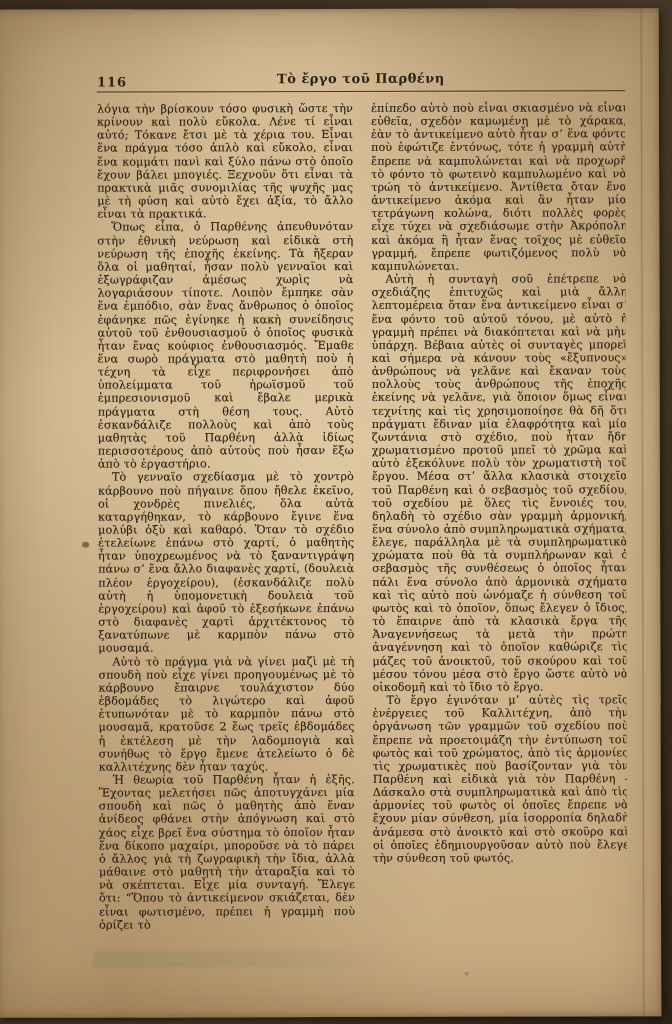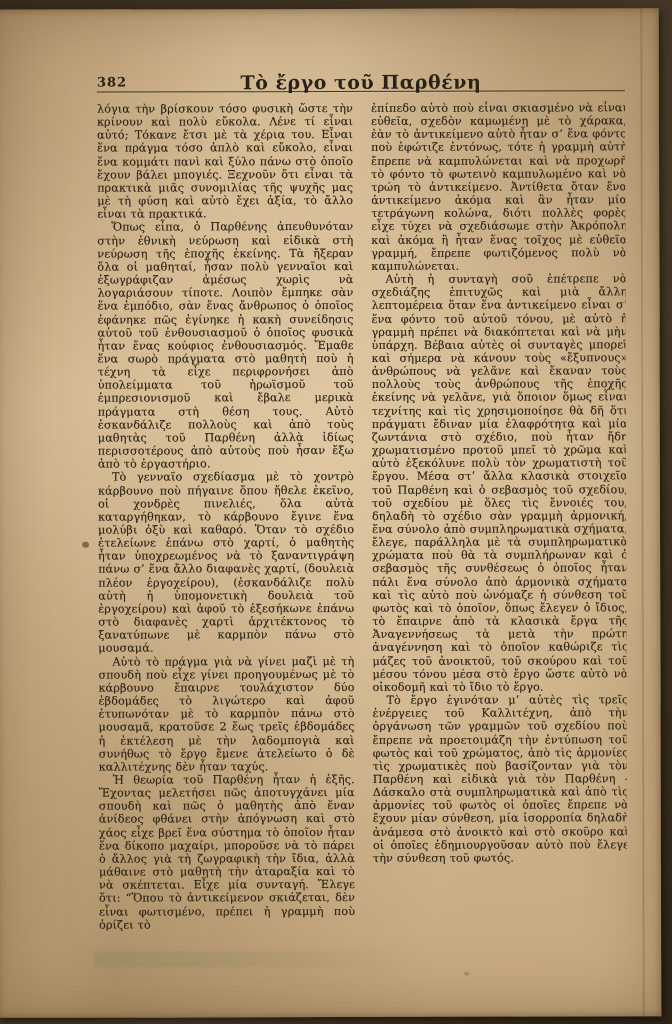--- a/index.html
+++ b/index.html
@@ -62,21 +62,21 @@
   .page-number {
     font-size: 13px;
     font-weight: bold;
     letter-spacing: 1px;
   }
   .page-title {
     position: absolute;
     left: 50%;
     top: 0;
     transform: translateX(-50%);
-    font-size: 19px;
+    font-size: 13px;
     font-weight: bold;
     white-space: nowrap;
     letter-spacing: 0.5px;
   }
   .header-rule {
     margin: 2px 34px 0 102px;
     height: 1px;
     background: rgba(40,30,16,0.85);
     box-shadow: 0 1px 0 rgba(255,240,210,0.15);
   }
@@ -121,21 +121,21 @@
 </head>
 <body>
 
 <div class="scan-bg">
   <div class="paper">
 
     <div class="crease"></div>
     <div class="speck"></div>
 
     <header class="page-header">
-      <span class="page-number">382</span>
+      <span class="page-number">116</span>
       <span class="page-title">Τὸ ἔργο τοῦ Παρθένη</span>
     </header>
     <div class="header-rule"></div>
 
     <main class="columns">
       <div class="col">
         <p class="cont">λόγια τὴν βρίσκουν τόσο φυσικὴ ὥστε τὴν κρίνουν καὶ πολὺ εὔκολα. Λένε τί εἶναι αὐτό; Τόκανε ἔτσι μὲ τὰ χέρια του. Εἶναι ἕνα πράγμα τόσο ἁπλὸ καὶ εὔκολο, εἶναι ἕνα κομμάτι πανὶ καὶ ξύλο πάνω στὸ ὁποῖο ἔχουν βάλει μπογιές. Ξεχνοῦν ὅτι εἶναι τὰ πρακτικὰ μιᾶς συνομιλίας τῆς ψυχῆς μας μὲ τὴ φύση καὶ αὐτὸ ἔχει ἀξία, τὸ ἄλλο εἶναι τὰ πρακτικά.</p>
         <p>Ὅπως εἶπα, ὁ Παρθένης ἀπευθυνόταν στὴν ἐθνικὴ νεύρωση καὶ εἰδικὰ στὴ νεύρωση τῆς ἐποχῆς ἐκείνης. Τὰ ἤξεραν ὅλα οἱ μαθηταί, ἦσαν πολὺ γενναῖοι καὶ ἐξωγράφιζαν ἀμέσως χωρὶς νὰ λογαριάσουν τίποτε. Λοιπὸν ἔμπηκε σὰν ἕνα ἐμπόδιο, σὰν ἕνας ἄνθρωπος ὁ ὁποῖος ἐφάνηκε πῶς ἐγίνηκε ἡ κακὴ συνείδησις αὐτοῦ τοῦ ἐνθουσιασμοῦ ὁ ὁποῖος φυσικὰ ἦταν ἕνας κούφιος ἐνθουσιασμός. Ἔμαθε ἕνα σωρὸ πράγματα στὸ μαθητὴ ποὺ ἡ τέχνη τὰ εἶχε περιφρονήσει ἀπὸ ὑπολείμματα τοῦ ἡρωϊσμοῦ τοῦ ἐμπρεσιονισμοῦ καὶ ἔβαλε μερικὰ πράγματα στὴ θέση τους. Αὐτὸ ἐσκανδάλιζε πολλοὺς καὶ ἀπὸ τοὺς μαθητὰς τοῦ Παρθένη ἀλλὰ ἰδίως περισσοτέρους ἀπὸ αὐτοὺς ποὺ ἦσαν ἔξω ἀπὸ τὸ ἐργαστήριο.</p>
         <p>Τὸ γενναῖο σχεδίασμα μὲ τὸ χοντρὸ κάρβουνο ποὺ πήγαινε ὅπου ἤθελε ἐκεῖνο, οἱ χονδρὲς πινελιές, ὅλα αὐτὰ καταργήθηκαν, τὸ κάρβουνο ἔγινε ἕνα μολύβι ὀξὺ καὶ καθαρό. Ὅταν τὸ σχέδιο ἐτελείωνε ἐπάνω στὸ χαρτί, ὁ μαθητὴς ἦταν ὑποχρεωμένος νὰ τὸ ξαναντιγράψη πάνω σ’ ἕνα ἄλλο διαφανὲς χαρτί, (δουλειὰ πλέον ἐργοχείρου), (ἐσκανδάλιζε πολὺ αὐτὴ ἡ ὑπομονετικὴ δουλειὰ τοῦ ἐργοχείρου) καὶ ἀφοῦ τὸ ἐξεσήκωνε ἐπάνω στὸ διαφανὲς χαρτὶ ἀρχιτέκτονος τὸ ξανατύπωνε μὲ καρμπὸν πάνω στὸ μουσαμά.</p>
         <p>Αὐτὸ τὸ πράγμα γιὰ νὰ γίνει μαζὶ μὲ τὴ σπουδὴ ποὺ εἶχε γίνει προηγουμένως μὲ τὸ κάρβουνο ἔπαιρνε τουλάχιστον δύο ἑβδομάδες τὸ λιγώτερο καὶ ἀφοῦ ἐτυπωνόταν μὲ τὸ καρμπὸν πάνω στὸ μουσαμᾶ, κρατοῦσε 2 ἕως τρεῖς ἑβδομάδες ἡ ἐκτέλεση μὲ τὴν λαδομπογιὰ καὶ συνήθως τὸ ἔργο ἔμενε ἀτελείωτο ὁ δὲ καλλιτέχνης δὲν ἦταν ταχύς.</p>

